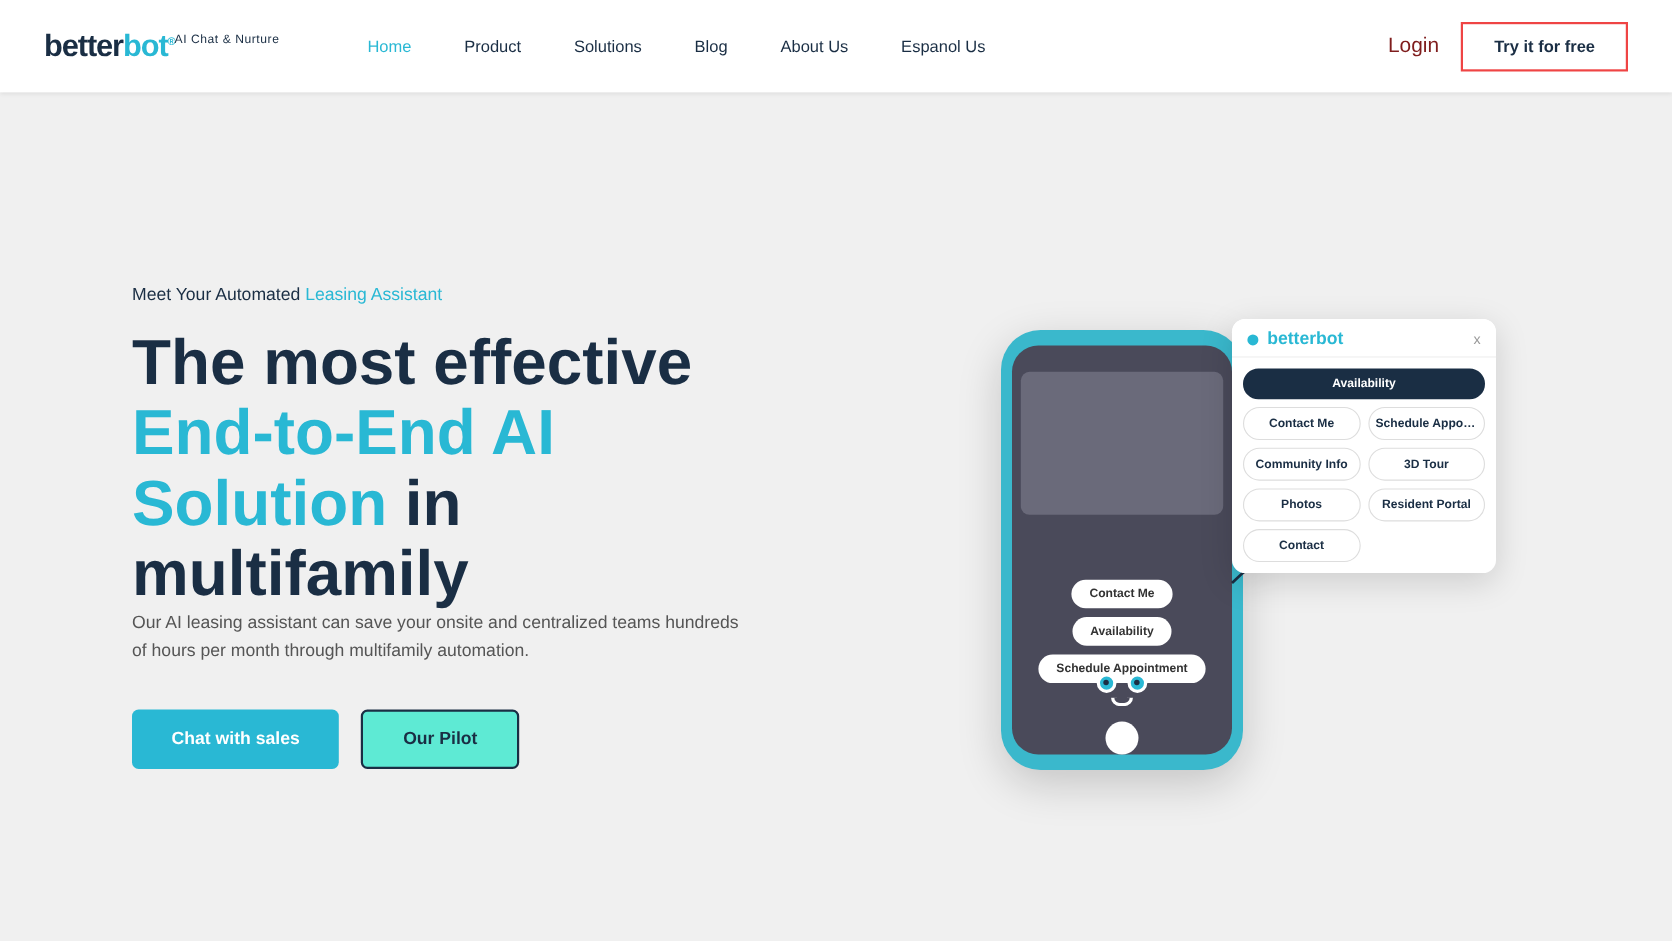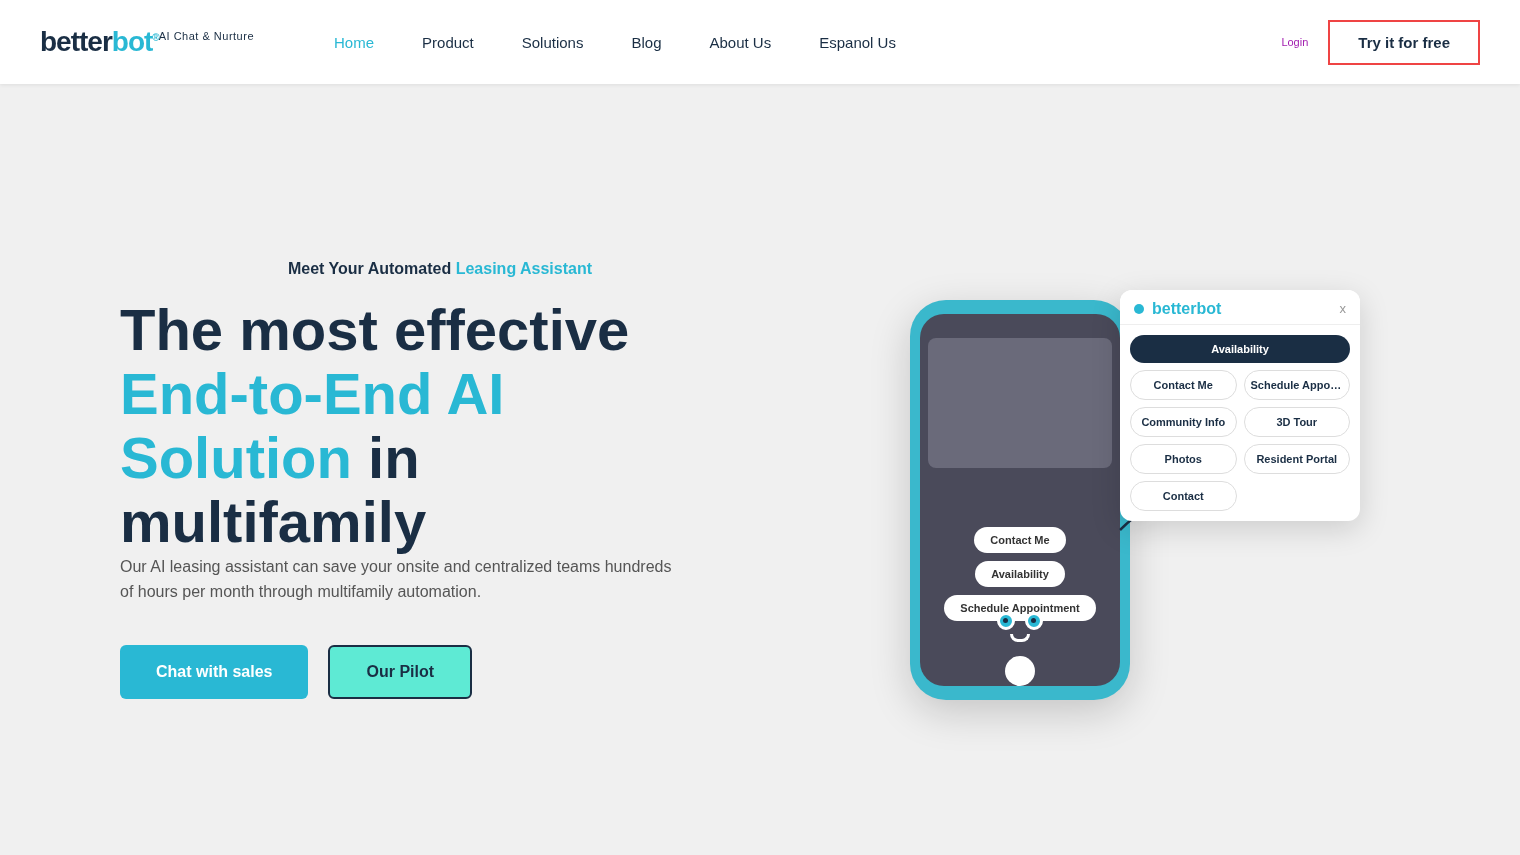--- a/index.html
+++ b/index.html
@@ -57,23 +57,23 @@
       cursor: pointer;
       border-radius: 4px;
     }
     .nav-link.active { color: #29b8d4; }
     .nav-right {
       display: flex;
       align-items: center;
       gap: 20px;
     }
     .login-link {
-      font-size: 11px;
+      font-size: 19px;
       font-weight: 500;
-      color: #a21caf;
+      color: #7f1d1d;
       cursor: pointer;
     }
     .try-btn {
       border: 2px solid #ef4444;
       background: #fff;
       color: #1a2e44;
       padding: 12px 28px;
       font-size: 15px;
       font-weight: 600;
       border-radius: 0;
@@ -88,24 +88,23 @@
       min-height: 771px;
       background: #f0f0f0;
       position: relative;
     }
     .hero-left {
       flex: 1;
       max-width: 650px;
     }
     .tagline {
       font-size: 16px;
-      font-weight: 700;
+      font-weight: 400;
       color: #1a2e44;
       margin-bottom: 20px;
-      text-align: center;
     }
     .tagline-accent { color: #29b8d4; }
     .headline {
       font-size: 58px;
       font-weight: 800;
       line-height: 1.1;
       color: #1a2e44;
     }
     .headline-accent { color: #29b8d4; }
     .subtext {

